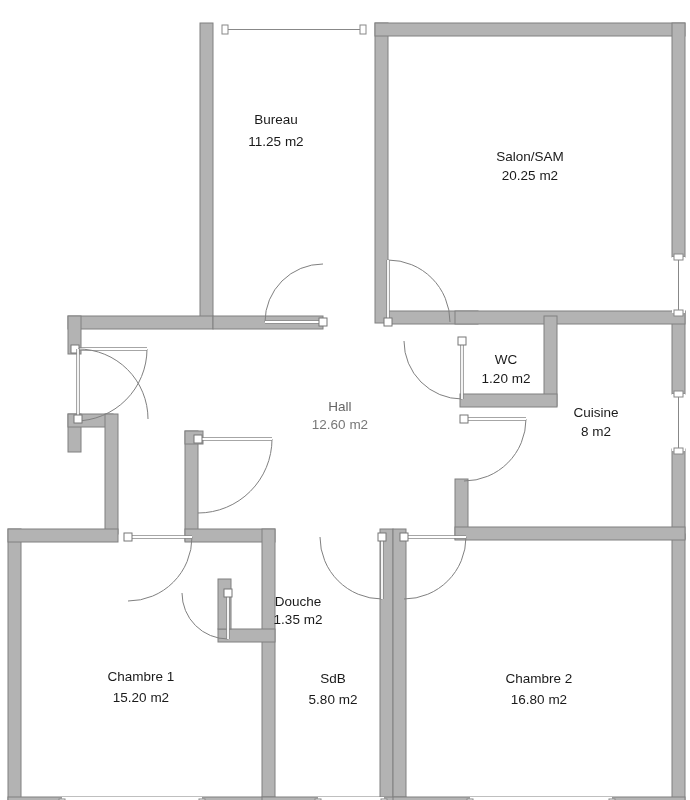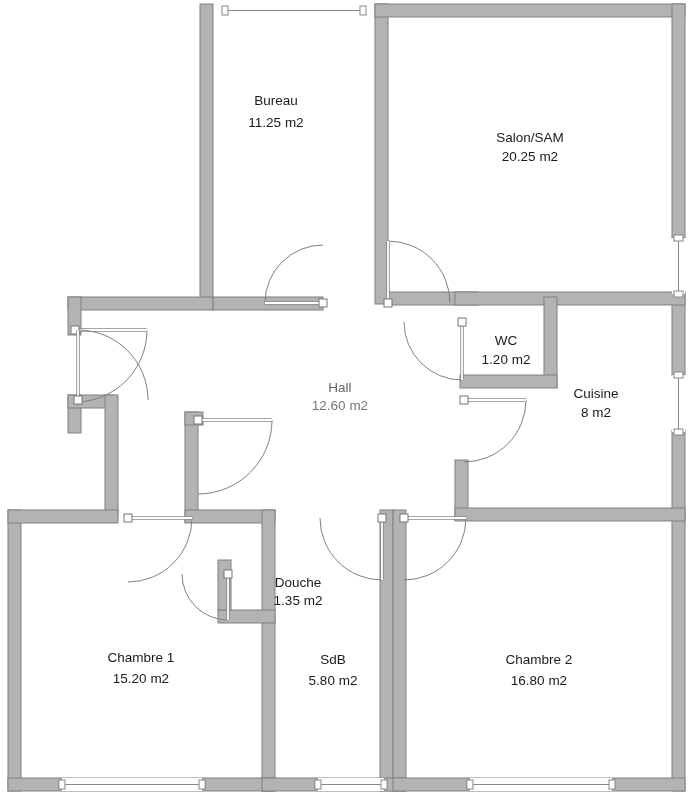--- a/index.html
+++ b/index.html
@@ -11,20 +11,21 @@
     font-family: "Liberation Sans", sans-serif;
     width: 690px;
     height: 800px;
     overflow: hidden;
   }
   #plan-root {
     position: relative;
     width: 690px;
     height: 760px;
     background: #ffffff;
+    margin-top: 19px;
   }
   svg#floorplan {
     display: block;
     width: 690px;
     height: 800px;
   }
   .room-label {
     font-family: "Liberation Sans", sans-serif;
     font-size: 13.5px;
     fill: #1a1a1a;

